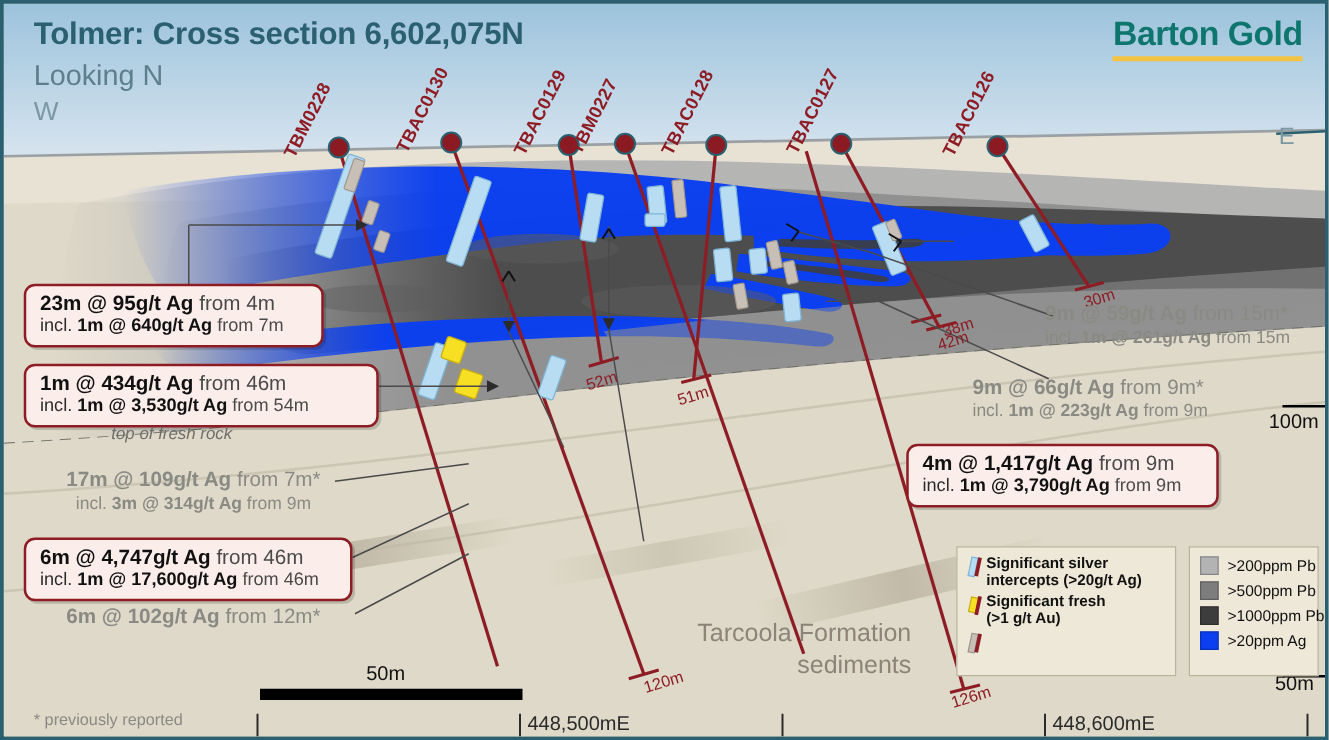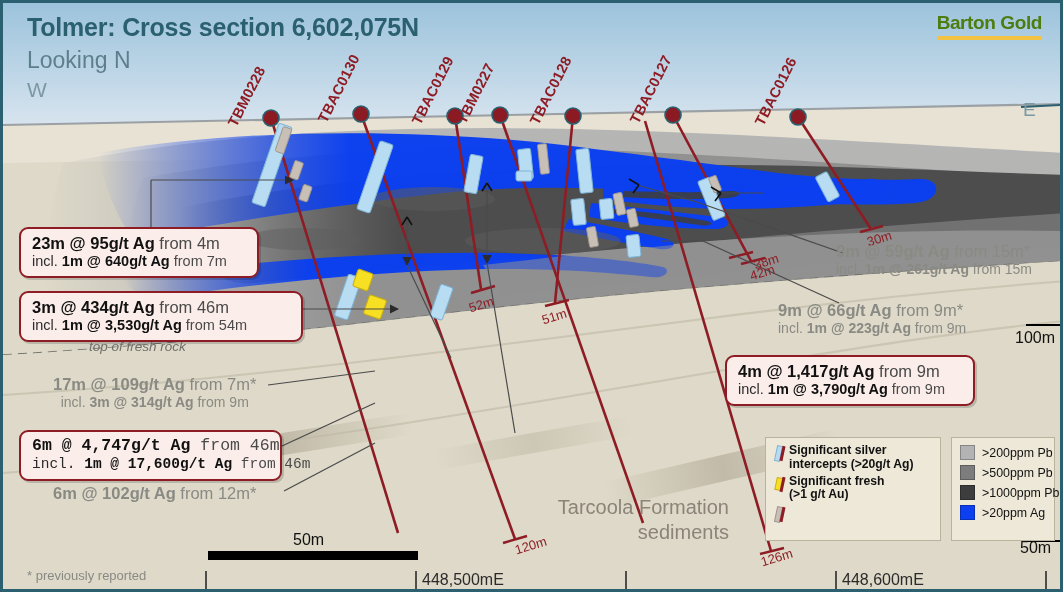--- a/index.html
+++ b/index.html
@@ -25,21 +25,21 @@
   .hdr-w{
     position:absolute;left:24px;top:75px;font-size:21px;color:#7b98a3;
   }
   .hdr-e{
     position:absolute;left:1020px;top:96px;font-size:19px;color:#7b98a3;
   }
   .brand{
     position:absolute;right:18px;top:9px;text-align:right;
   }
   .brand-name{
-    font-size:19px;font-weight:bold;color:#4d7c0f;letter-spacing:-.4px;
+    font-size:27px;font-weight:bold;color:#0f766e;letter-spacing:-.4px;
     font-family:"Liberation Sans",sans-serif;
   }
   .brand-rule{height:4px;background:#f5c344;margin-top:2px;width:100%;}
 
   
   .callout{
     position:absolute;background:#fbeeea;border:2.2px solid #8e1c24;
     border-radius:9px;padding:5px 11px 6px 11px;box-sizing:border-box;
     box-shadow:2px 2px 0 rgba(0,0,0,.16);
   }
@@ -341,28 +341,28 @@
     <div class="l1">
       <b>23m @ 95g/t Ag</b><span class="dim"> from 4m</span>
     </div>
     <div class="l2">
       <span>incl. </span><b>1m @ 640g/t Ag</b><span class="dim"> from 7m</span>
     </div>
   </div>
 
   <div class="callout" style="left:16px;top:288px;width:284px;">
     <div class="l1">
-      <b>3m @ 434g/t Ag</b><span class="dim"> from 46m</span>
+      <b>1m @ 434g/t Ag</b><span class="dim"> from 46m</span>
     </div>
     <div class="l2">
       <span>incl. </span><b>1m @ 3,530g/t Ag</b><span class="dim"> from 54m</span>
     </div>
   </div>
 
-  <div class="callout" style="left:16px;top:427px;width:263px;font-family:Liberation Mono, monospace;">
+  <div class="callout" style="left:16px;top:427px;width:263px;">
     <div class="l1">
       <b>6m @ 4,747g/t Ag</b><span class="dim"> from 46m</span>
     </div>
     <div class="l2">
       <span>incl. </span><b>1m @ 17,600g/t Ag</b><span class="dim"> from 46m</span>
     </div>
   </div>
 
   <div class="callout" style="left:722px;top:352px;width:250px;">
     <div class="l1">

